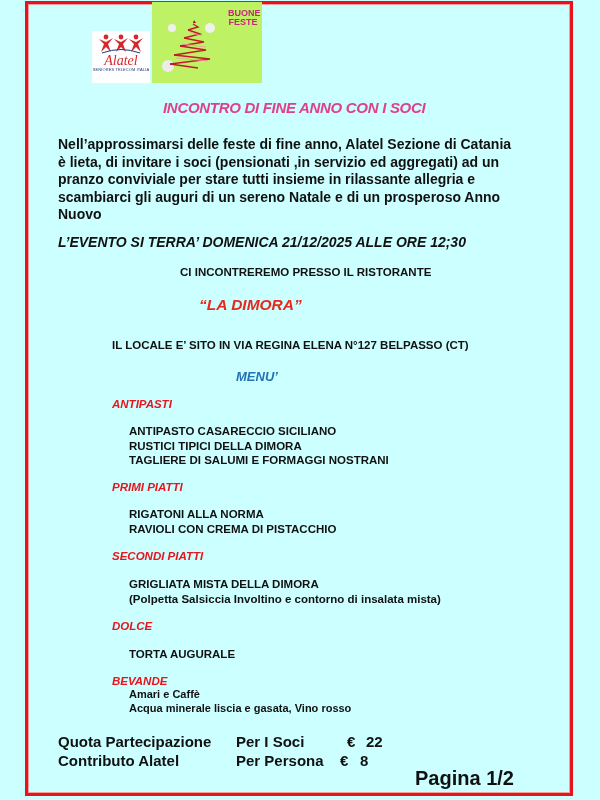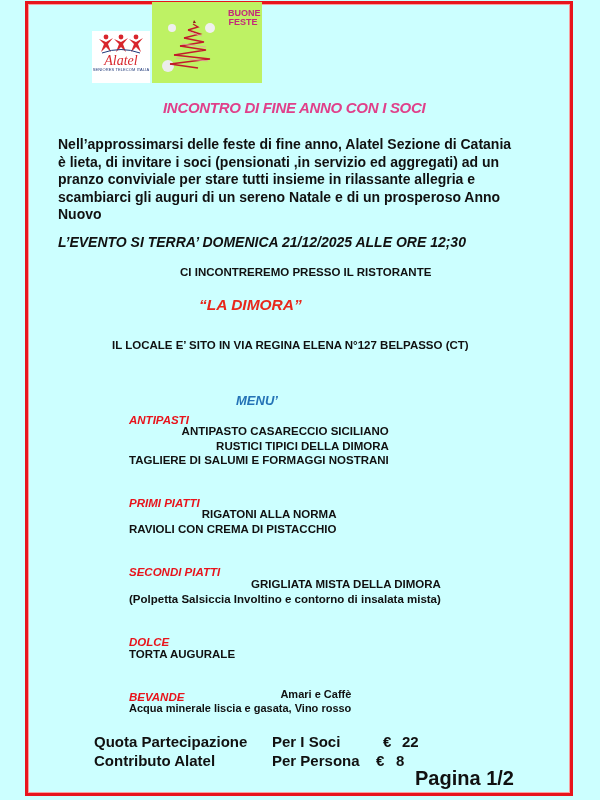--- a/index.html
+++ b/index.html
@@ -44,27 +44,27 @@
     }
     .intro {
       left: 58px; top: 136px; width: 490px; font-size: 14px; font-weight: bold;
       line-height: 17.5px; white-space: normal;
     }
     .intro div { white-space: nowrap; }
     .event { left: 58px; top: 234px; font-size: 14px; font-weight: bold; font-style: italic; }
     .meet { left: 165px; top: 266px; font-size: 11.5px; font-weight: bold; margin-left: 15px; }
     .venue { left: 199px; top: 296px; font-size: 15.5px; font-weight: bold; font-style: italic; color: #e8281c; }
     .address { left: 96px; top: 339px; font-size: 11.5px; font-weight: bold; margin-left: 16px; }
-    .menu-title { left: 236px; top: 369px; font-size: 13px; font-weight: bold; font-style: italic; color: #2473b6; margin-top: 24px; }
-    .section { position: absolute; left: 129px; font-size: 11.5px; font-weight: bold; font-style: italic; color: #e8141c; margin-top: 16px; }
+    .menu-title { left: 236px; top: 369px; font-size: 13px; font-weight: bold; font-style: italic; color: #2473b6; }
+    .section { position: absolute; left: 112px; font-size: 11.5px; font-weight: bold; font-style: italic; color: #e8141c; }
     .items { position: absolute; left: 129px; font-size: 11.5px; font-weight: bold; line-height: 14.5px; }
-    .items div { white-space: nowrap; text-align: right; }
+    .items div { white-space: nowrap; }
     .fees { position: absolute; left: 58px; top: 732px; font-size: 15px; font-weight: bold; line-height: 19px; }
     .fee-row { position: relative; height: 19px; white-space: nowrap; }
-    .fee-row span { position: absolute; top: 0; margin-left: 36px; }
+    .fee-row span { position: absolute; top: 0; }
     .page { left: 415px; top: 767px; font-size: 20px; font-weight: bold; }
   </style>
 </head>
 <body>
 
 <div class="frame"></div>
 
 <div class="logo">
   <svg width="46" height="20" viewBox="0 0 46 20">
     <g fill="#d8262c">

